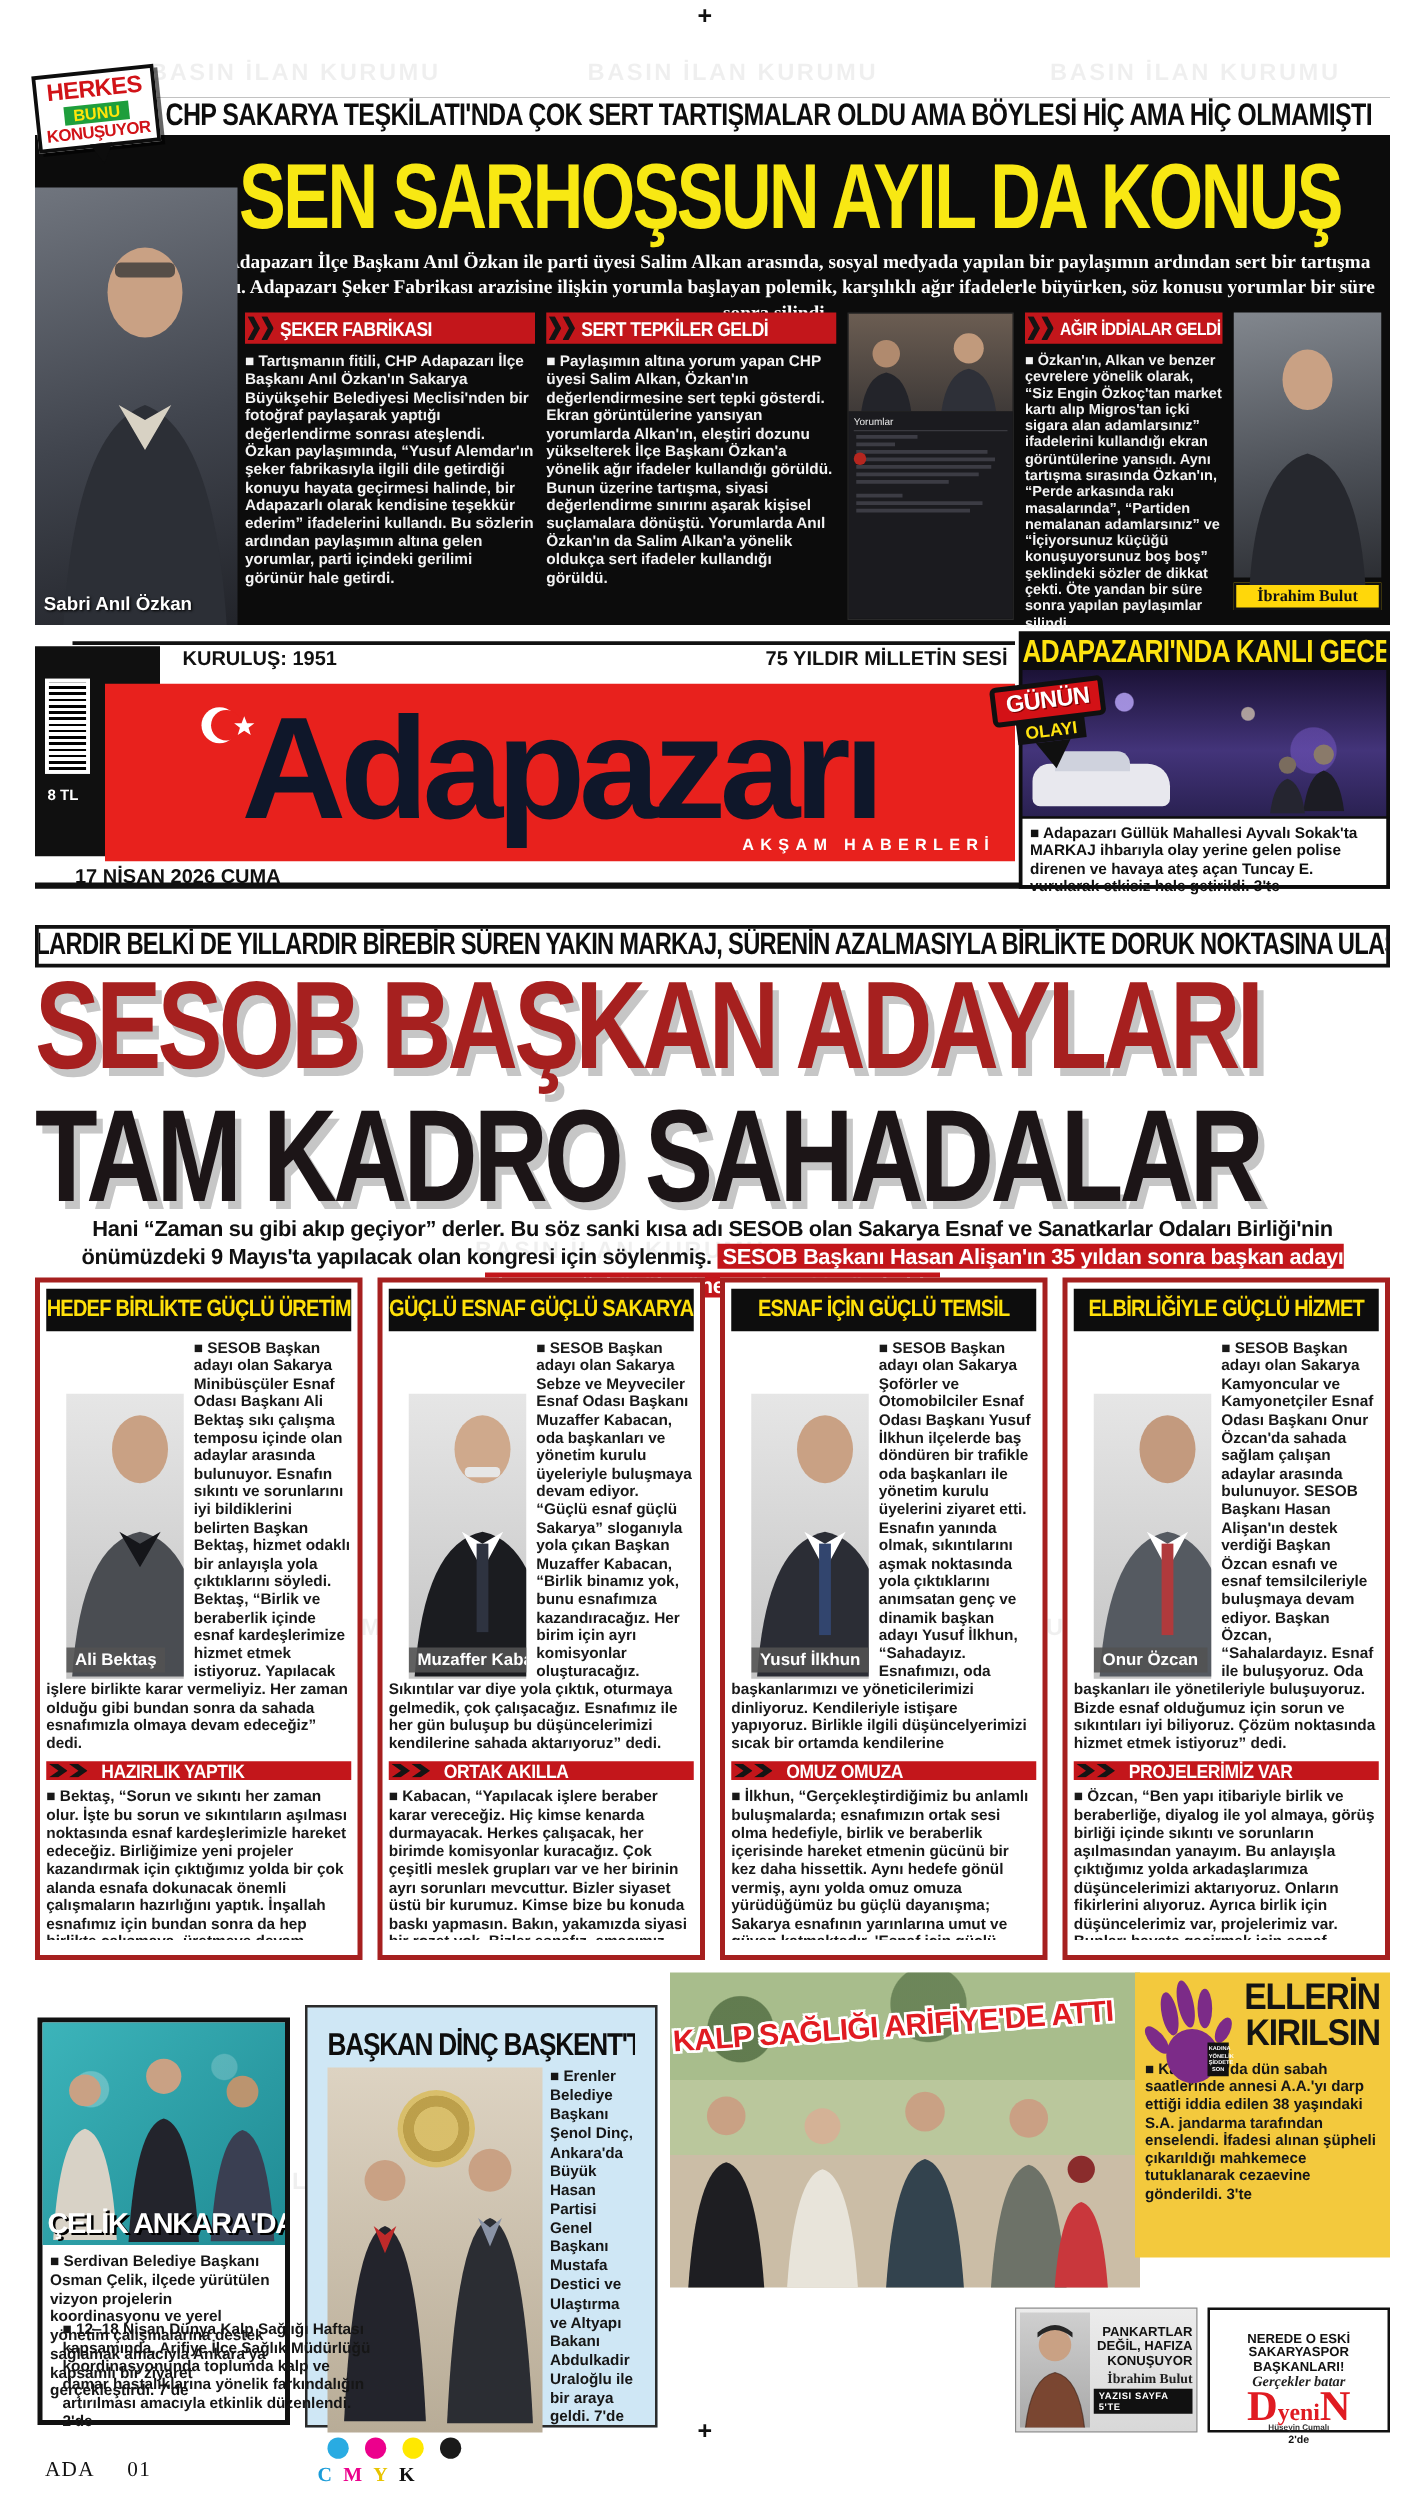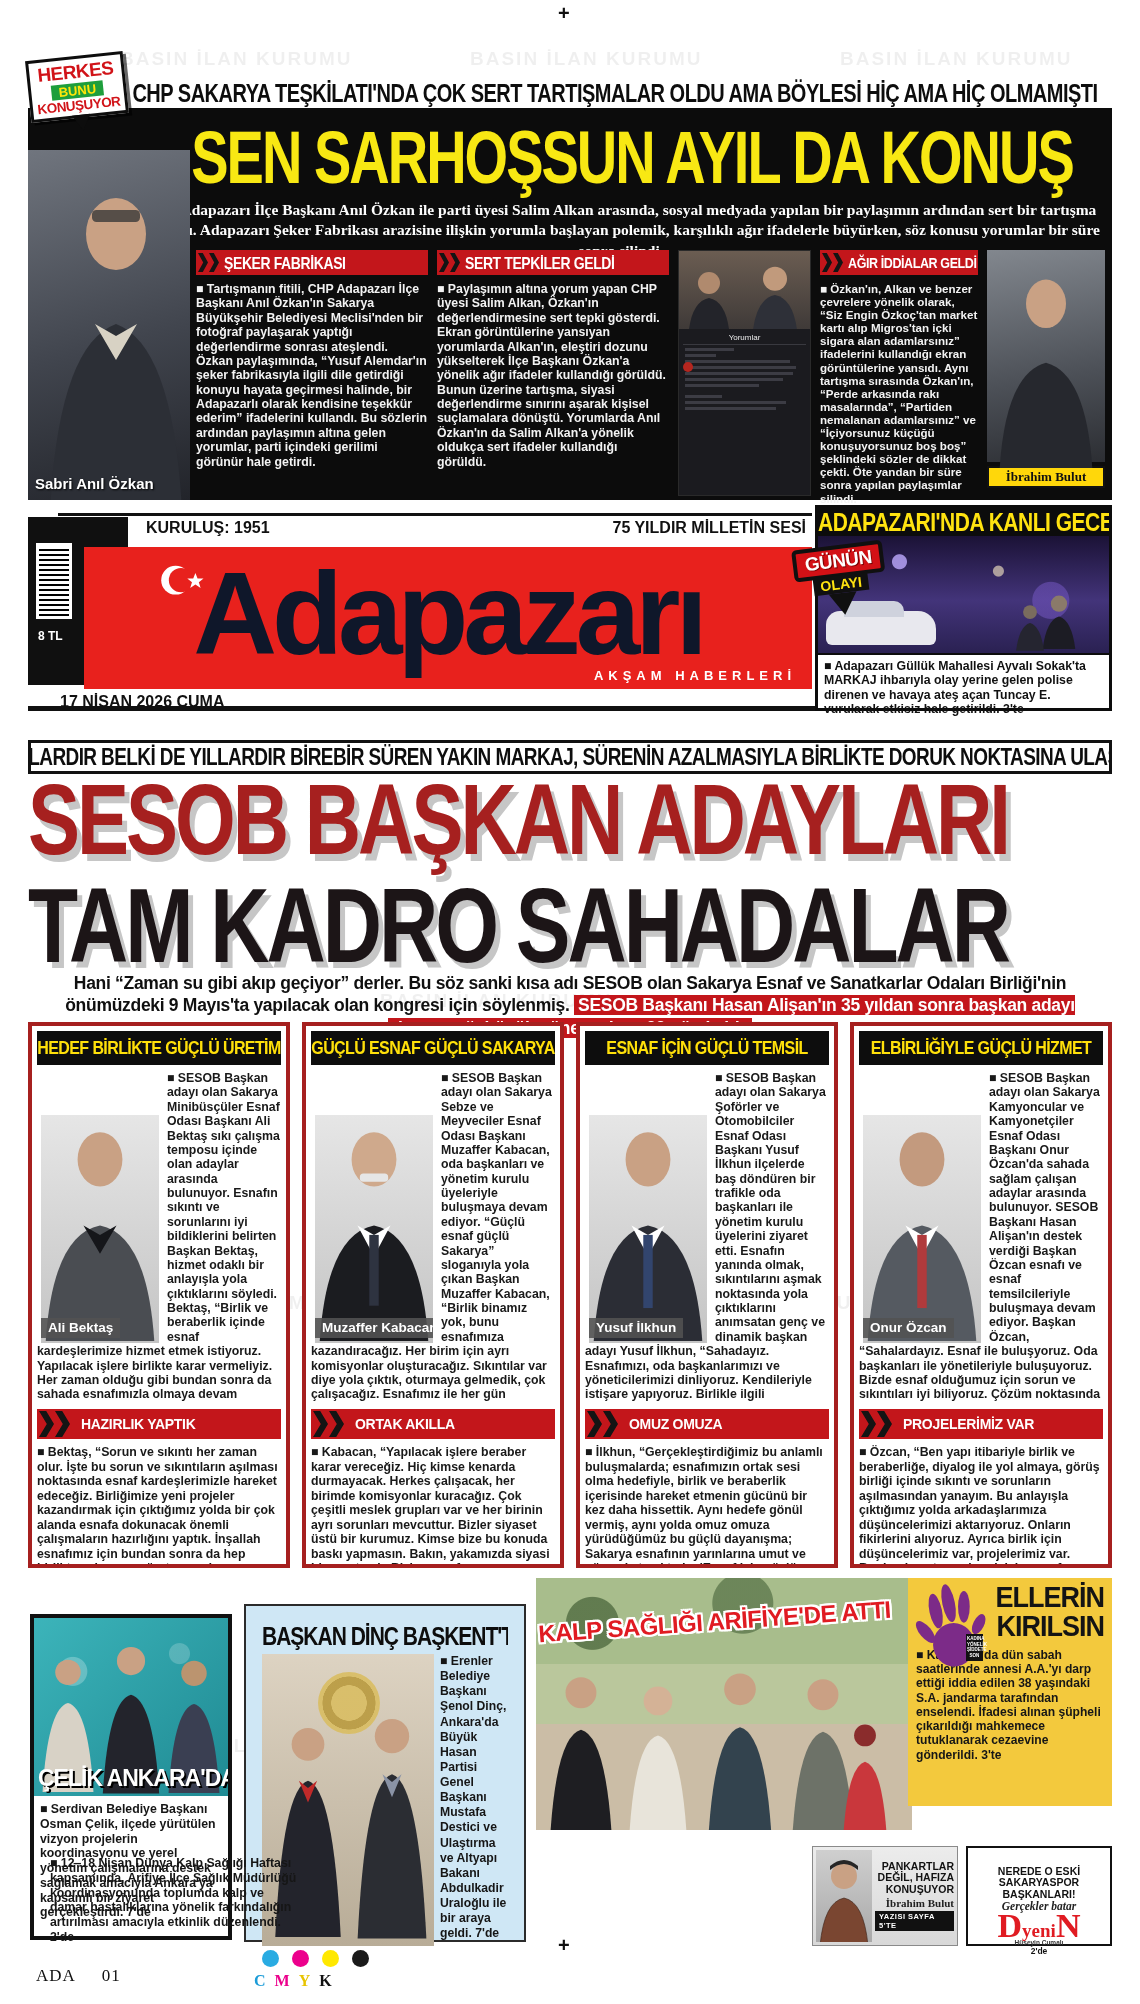--- a/index.html
+++ b/index.html
@@ -33,21 +33,21 @@
   .tc-header { height:25px; background:#c3161b; position:relative; display:flex; align-items:center; padding-left:28px; margin-bottom:7px; }
   .chevs { position:absolute; left:2px; top:3px; bottom:3px; display:flex; }
   .chevs i { display:block; width:10px; height:100%; background:#141414;
              clip-path:polygon(0 0,48% 0,100% 50%,48% 100%,0 100%,52% 50%); margin-right:1px; }
   .tc-header .cond { color:#fff; font-size:14px; font-weight:800; letter-spacing:-.4px; transform:scaleY(1.15); }
   .tc-text { color:#f3f3f3; font-weight:700; font-size:12.3px; line-height:1.17; }
   .tc-narrow .tc-text { font-size:11.6px; line-height:1.13; }
   .shot { width:133px; display:flex; flex-direction:column; border:1px solid #2a2a2a; }
   .shot-faces { height:78px; background:linear-gradient(#6b5d52,#3f3a38); position:relative; }
   .shot-ui { flex:1; background:#1b1b1f; padding:4px; color:#cfcfcf; }
-  .shot-label { display:block; text-align:center; font-size:8px; color:#e8e8e8; border-bottom:1px solid #39393f; padding-bottom:2px; }
+  .shot-label { display:block; font-size:8px; color:#e8e8e8; border-bottom:1px solid #39393f; padding-bottom:2px; }
   .shot-line { height:3px; background:#3c3c44; margin:3px 2px; }
   .shot-ava { width:10px; height:10px; border-radius:50%; background:#b5261f; float:left; margin:2px 3px 0 0; }
   .photo-ibrahim { width:118px; position:relative; }
   .ib-img { height:212px; background:linear-gradient(170deg,#82878e,#4c5057 60%,#2c2e33); overflow:hidden; }
   .ib-cap { margin-top:4px; background:#ffd70a; border:2px solid #111; color:#111; text-align:center;
             font-weight:800; font-size:13px; padding:1px 2px; font-family:"Liberation Serif", serif; }
 
   
   .masthead { position:absolute; left:28px; top:505px; width:784px; height:200px; }
   .mh-rule { position:absolute; top:8px; left:30px; right:0; height:3px; background:#111; }
@@ -97,25 +97,25 @@
   .sesob-intro { position:absolute; left:28px; top:972px; width:1084px; text-align:center;
                  font-size:17.5px; font-weight:800; letter-spacing:-.3px; line-height:1.28; color:#101010; }
   .hl { background:#c3161b; color:#fff; padding:0 4px; }
 
   
   .cands { position:absolute; left:28px; top:1022px; width:1084px; height:546px; display:flex; gap:12px; }
   .cand { width:262px; border:4px solid #a6201f; background:#fff; padding:5px; overflow:hidden; }
   .cand-h { height:34px; background:#0d0d0d; display:flex; align-items:center; justify-content:center; overflow:hidden; }
   .cand-h .cond { color:#ffe00a; font-size:16px; font-weight:800; letter-spacing:-.6px; transform:scaleY(1.18); }
   .cand-body { margin-top:6px; font-size:12.3px; font-weight:700; line-height:1.17; color:#191919; height:332px; overflow:hidden; }
-  .cand-photo { float:left; width:118px; height:228px; margin:44px 8px 0 4px; position:relative;
+  .cand-photo { float:left; width:94px; height:228px; margin:44px 8px 0 16px; position:relative;
                 background:linear-gradient(#e6e6e6,#c4c4c4); overflow:hidden; }
   .cand-name { position:absolute; left:0; bottom:5px; background:rgba(82,82,82,.88); color:#fff; font-size:13.5px;
                font-weight:800; padding:2px 7px; white-space:nowrap; }
-  .cand-sub { height:30px; background:#c3161b; position:relative; display:flex; align-items:center; padding-left:44px; margin:6px 0; }
+  .cand-sub { height:15px; background:#c3161b; position:relative; display:flex; align-items:center; padding-left:44px; margin:6px 0; }
   .cand-sub .chevs { top:2px; bottom:2px; }
   .cand-sub .chevs i { width:15px; }
   .cand-sub .cond { color:#fff; font-size:14px; font-weight:800; letter-spacing:-.3px; transform:scaleY(1.1); }
   .cand-subtext { font-size:12.3px; font-weight:700; line-height:1.18; color:#191919; height:122px; overflow:hidden; }
 
   
   .bottom { position:absolute; left:28px; top:1578px; width:1084px; height:368px; }
   .celik { position:absolute; left:2px; top:36px; width:202px; height:326px; border:4px solid #111; background:#fff; }
   .celik-photo { position:relative; height:178px; overflow:hidden;
       background:radial-gradient(circle at 20% 30%, rgba(255,255,255,.25) 0 14px, transparent 15px),

